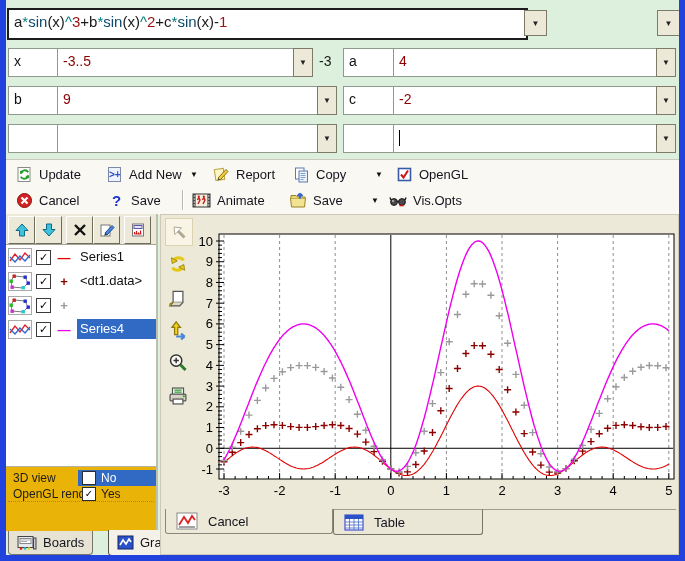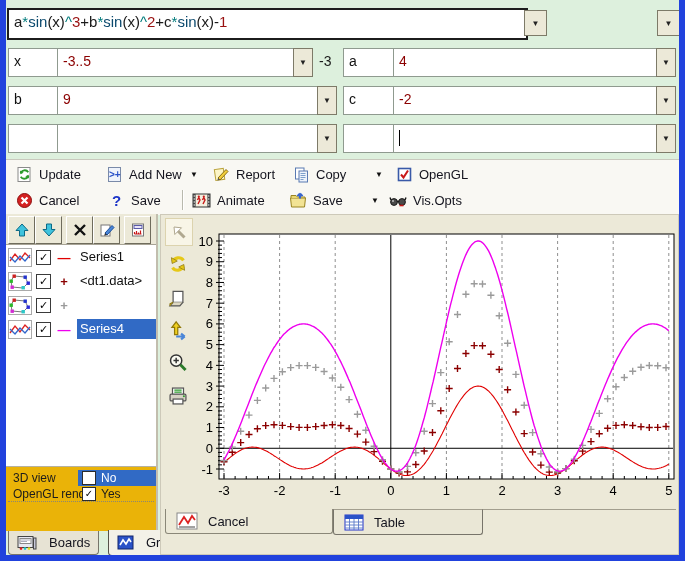--- a/index.html
+++ b/index.html
@@ -48,21 +48,21 @@
   .series-item.selected .s-label{background:var(--sel,#316ac5);color:#fff;}
   .opt-area{position:absolute;left:0;top:252px;width:150px;height:64px;background:#eab308;border-top:1px solid #b5b1a1;}
   .opt-row{position:absolute;left:0;width:150px;height:16px;font-size:12px;color:#1c1c1c;}
   .opt-label{position:absolute;left:7px;top:1px;}
   .opt-cell{position:absolute;left:72px;top:0;width:78px;height:16px;display:flex;align-items:center;gap:5px;}
   .opt-row.selected .opt-cell{background:var(--sel,#316ac5);color:#fff;}
   .o-check{width:12px;height:12px;background:#fff;border:1px solid #2c2c2c;font-size:10px;line-height:11px;text-align:center;color:#000;margin-left:4px;}
   .opt-dotline{position:absolute;left:2px;top:34px;width:146px;border-top:1px dotted #8a8678;}
 
   
-  .btab{position:absolute;display:flex;align-items:center;gap:12px;font-size:13px;color:#14141e;
+  .btab{position:absolute;display:flex;align-items:center;gap:6px;font-size:13px;color:#14141e;
     border:1px solid #77746a;border-top:none;border-radius:0 0 4px 4px;background:#e7e3d4;padding:0 8px;cursor:default;}
   .btab.active{background:#f3f1e8;border-color:#55524a;}
 
   
   .chart-panel{left:160px;top:214px;width:519px;height:341px;background:#ece9d8;border:1px solid #cdc9b9;box-sizing:border-box;}
   .strip-btn{position:absolute;left:4px;width:26px;height:26px;display:flex;align-items:center;justify-content:center;cursor:default;}
   .strip-btn.selected{background:#f8f5e7;border:1px solid #dcd3ae;}
   .chart-tabline{position:absolute;left:150px;right:2px;top:294px;border-top:1px solid #a29e8e;}
   .ctab{position:absolute;top:294px;height:24px;display:flex;align-items:center;gap:10px;font-size:13px;color:#14141e;
     border:1px solid #77746a;border-top:none;border-radius:0 0 3px 3px;background:#ece9d8;padding:0 10px;cursor:default;}

